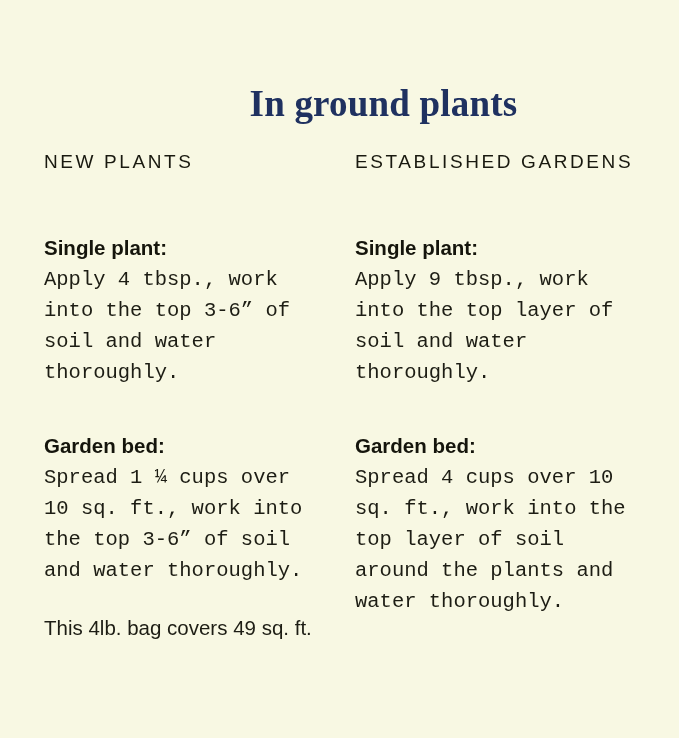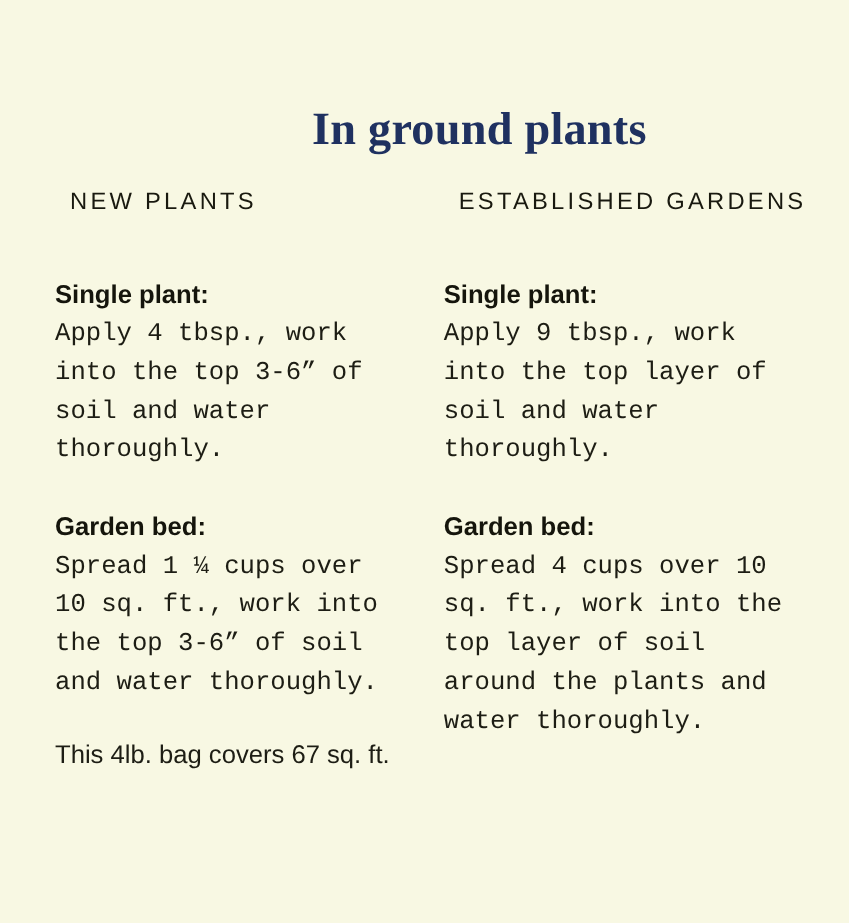--- a/index.html
+++ b/index.html
@@ -56,33 +56,33 @@
     flex: 0 0 280px;
   }
   .col-header {
     font-family: "Liberation Sans", sans-serif;
     font-size: 19px;
     font-weight: normal;
     letter-spacing: 2.6px;
     color: #19190f;
     text-transform: uppercase;
     line-height: 24px;
-    margin: 0 0 42px 12px;
+    margin: 0 0 42px 0;
     white-space: nowrap;
   }
   .block {
     margin: 0 0 26px 0;
   }
   .block-label {
     font-family: "Liberation Sans", sans-serif;
     font-weight: bold;
     font-size: 20.5px;
     line-height: 31px;
     color: #15150c;
-    margin: 4px 0 1px 0;
+    margin: 16px 0 1px 0;
   }
   .block-body {
     font-family: Liberation Mono, monospace;
     font-weight: normal;
     font-size: 20.5px;
     line-height: 31px;
     color: #1d1d14;
     margin: 0;
   }
   .col-left .block-body,
@@ -112,21 +112,21 @@
       <div class="block">
         <div class="block-label">Single plant:</div>
         <p class="block-body">Apply 4 tbsp., work into the top 3-6” of soil and water thoroughly.</p>
       </div>
 
       <div class="block">
         <div class="block-label">Garden bed:</div>
         <p class="block-body">Spread 1 ¼ cups over 10 sq. ft., work into the top 3-6” of soil and water thoroughly.</p>
       </div>
 
-      <p class="note">This 4lb. bag covers 67 sq. ft.</p>
+      <p class="note">This 4lb. bag covers 49 sq. ft.</p>
     </div>
 
     <div class="column col-right">
       <div class="col-header">ESTABLISHED GARDENS</div>
 
       <div class="block">
         <div class="block-label">Single plant:</div>
         <p class="block-body">Apply 9 tbsp., work into the top layer of soil and water thoroughly.</p>
       </div>
 

